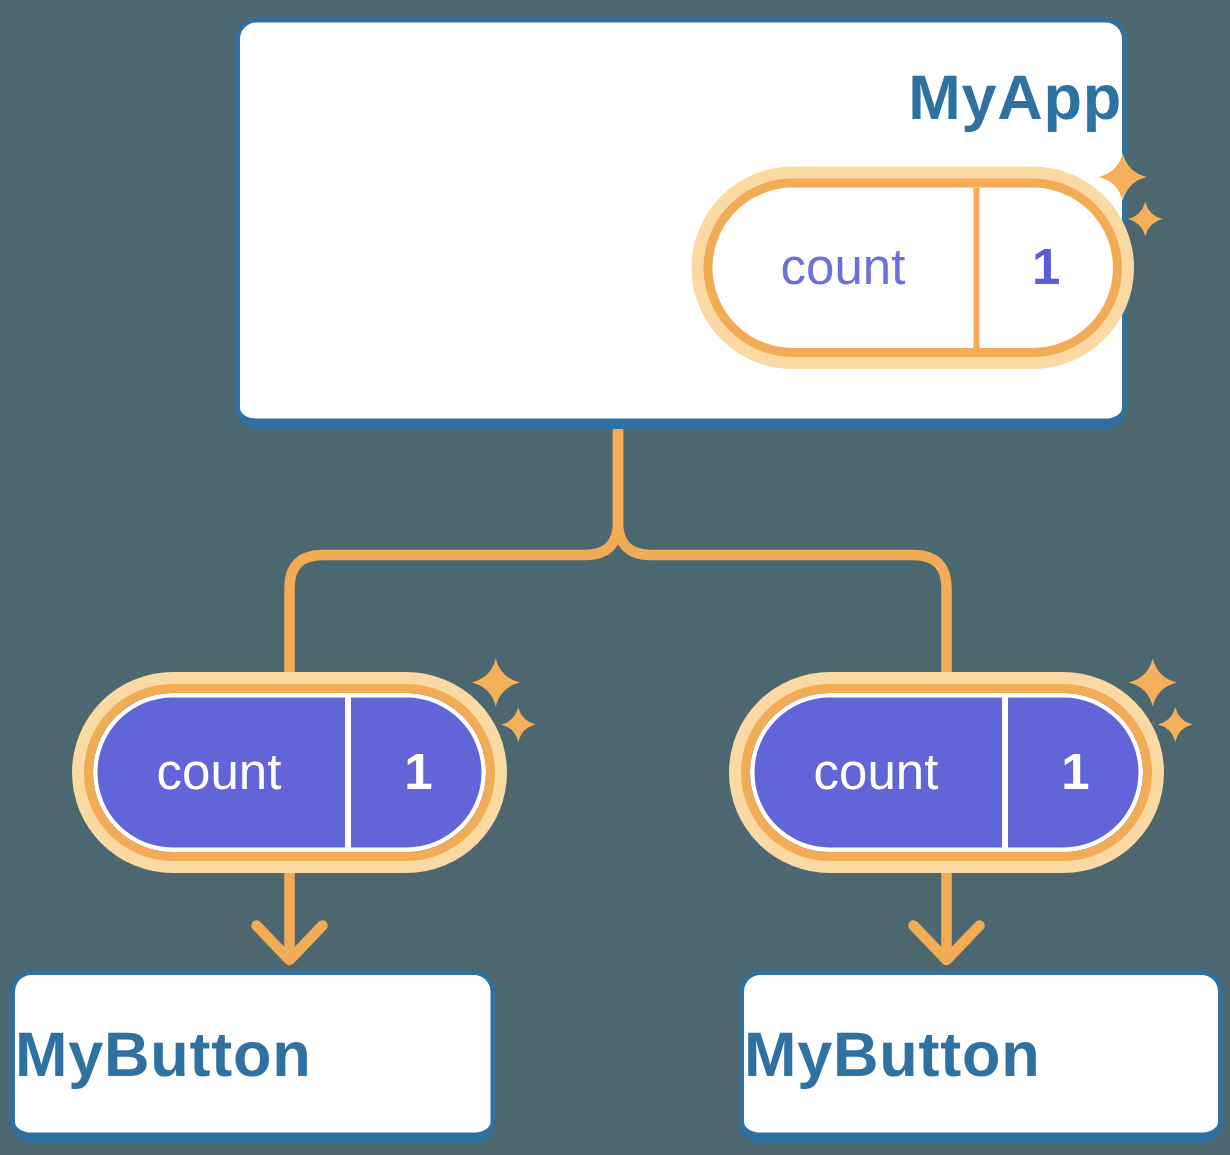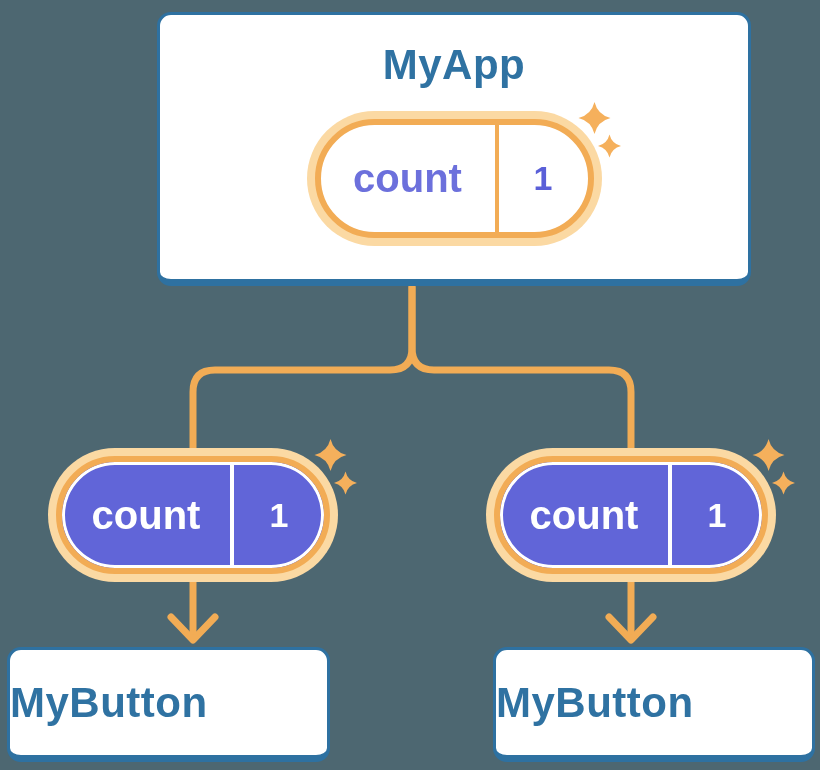--- a/index.html
+++ b/index.html
@@ -27,21 +27,21 @@
   }
   .component-card{
     position:absolute;z-index:2;
     background:#ffffff;
     border:3px solid var(--blue);
     border-bottom-width:7px;
     border-radius:14px;
   }
   .card-root{
     left:157px;top:12px;width:594px;height:274px;
-    display:flex;flex-direction:column;align-items:center;
+    display:flex;flex-direction:column;align-items:flex-end;
     padding-top:26px;
   }
   .component-title{
     font-size:42px;line-height:48px;font-weight:700;
     color:var(--blue-text);
     letter-spacing:0.5px;
   }
   .card-child{
     display:flex;align-items:center;
   }
@@ -70,21 +70,21 @@
     flex:0 0 auto;display:flex;align-items:center;justify-content:center;
   }
   .state-pill.root .pill-left{width:174px;}
   .state-pill.child .pill-left{width:168px;}
   .pill-divider{flex:0 0 auto;}
   .state-pill.root .pill-divider{width:4px;background:var(--orange);}
   .state-pill.child .pill-divider{width:4px;background:#ffffff;}
   .pill-right{
     flex:1;display:flex;align-items:center;justify-content:center;
   }
-  .state-label{font-size:40px;font-weight:700;}
+  .state-label{font-size:34px;font-weight:400;}
   .state-value{font-size:34px;font-weight:700;}
   .state-pill.root .state-label{color:var(--purple-label);}
   .state-pill.root .state-value{color:var(--purple-value);}
   .state-pill.child .state-label,
   .state-pill.child .state-value{color:#ffffff;}
   .sparkles{
     position:absolute;right:-34px;top:-26px;
     width:64px;height:72px;z-index:3;
   }
 </style>

